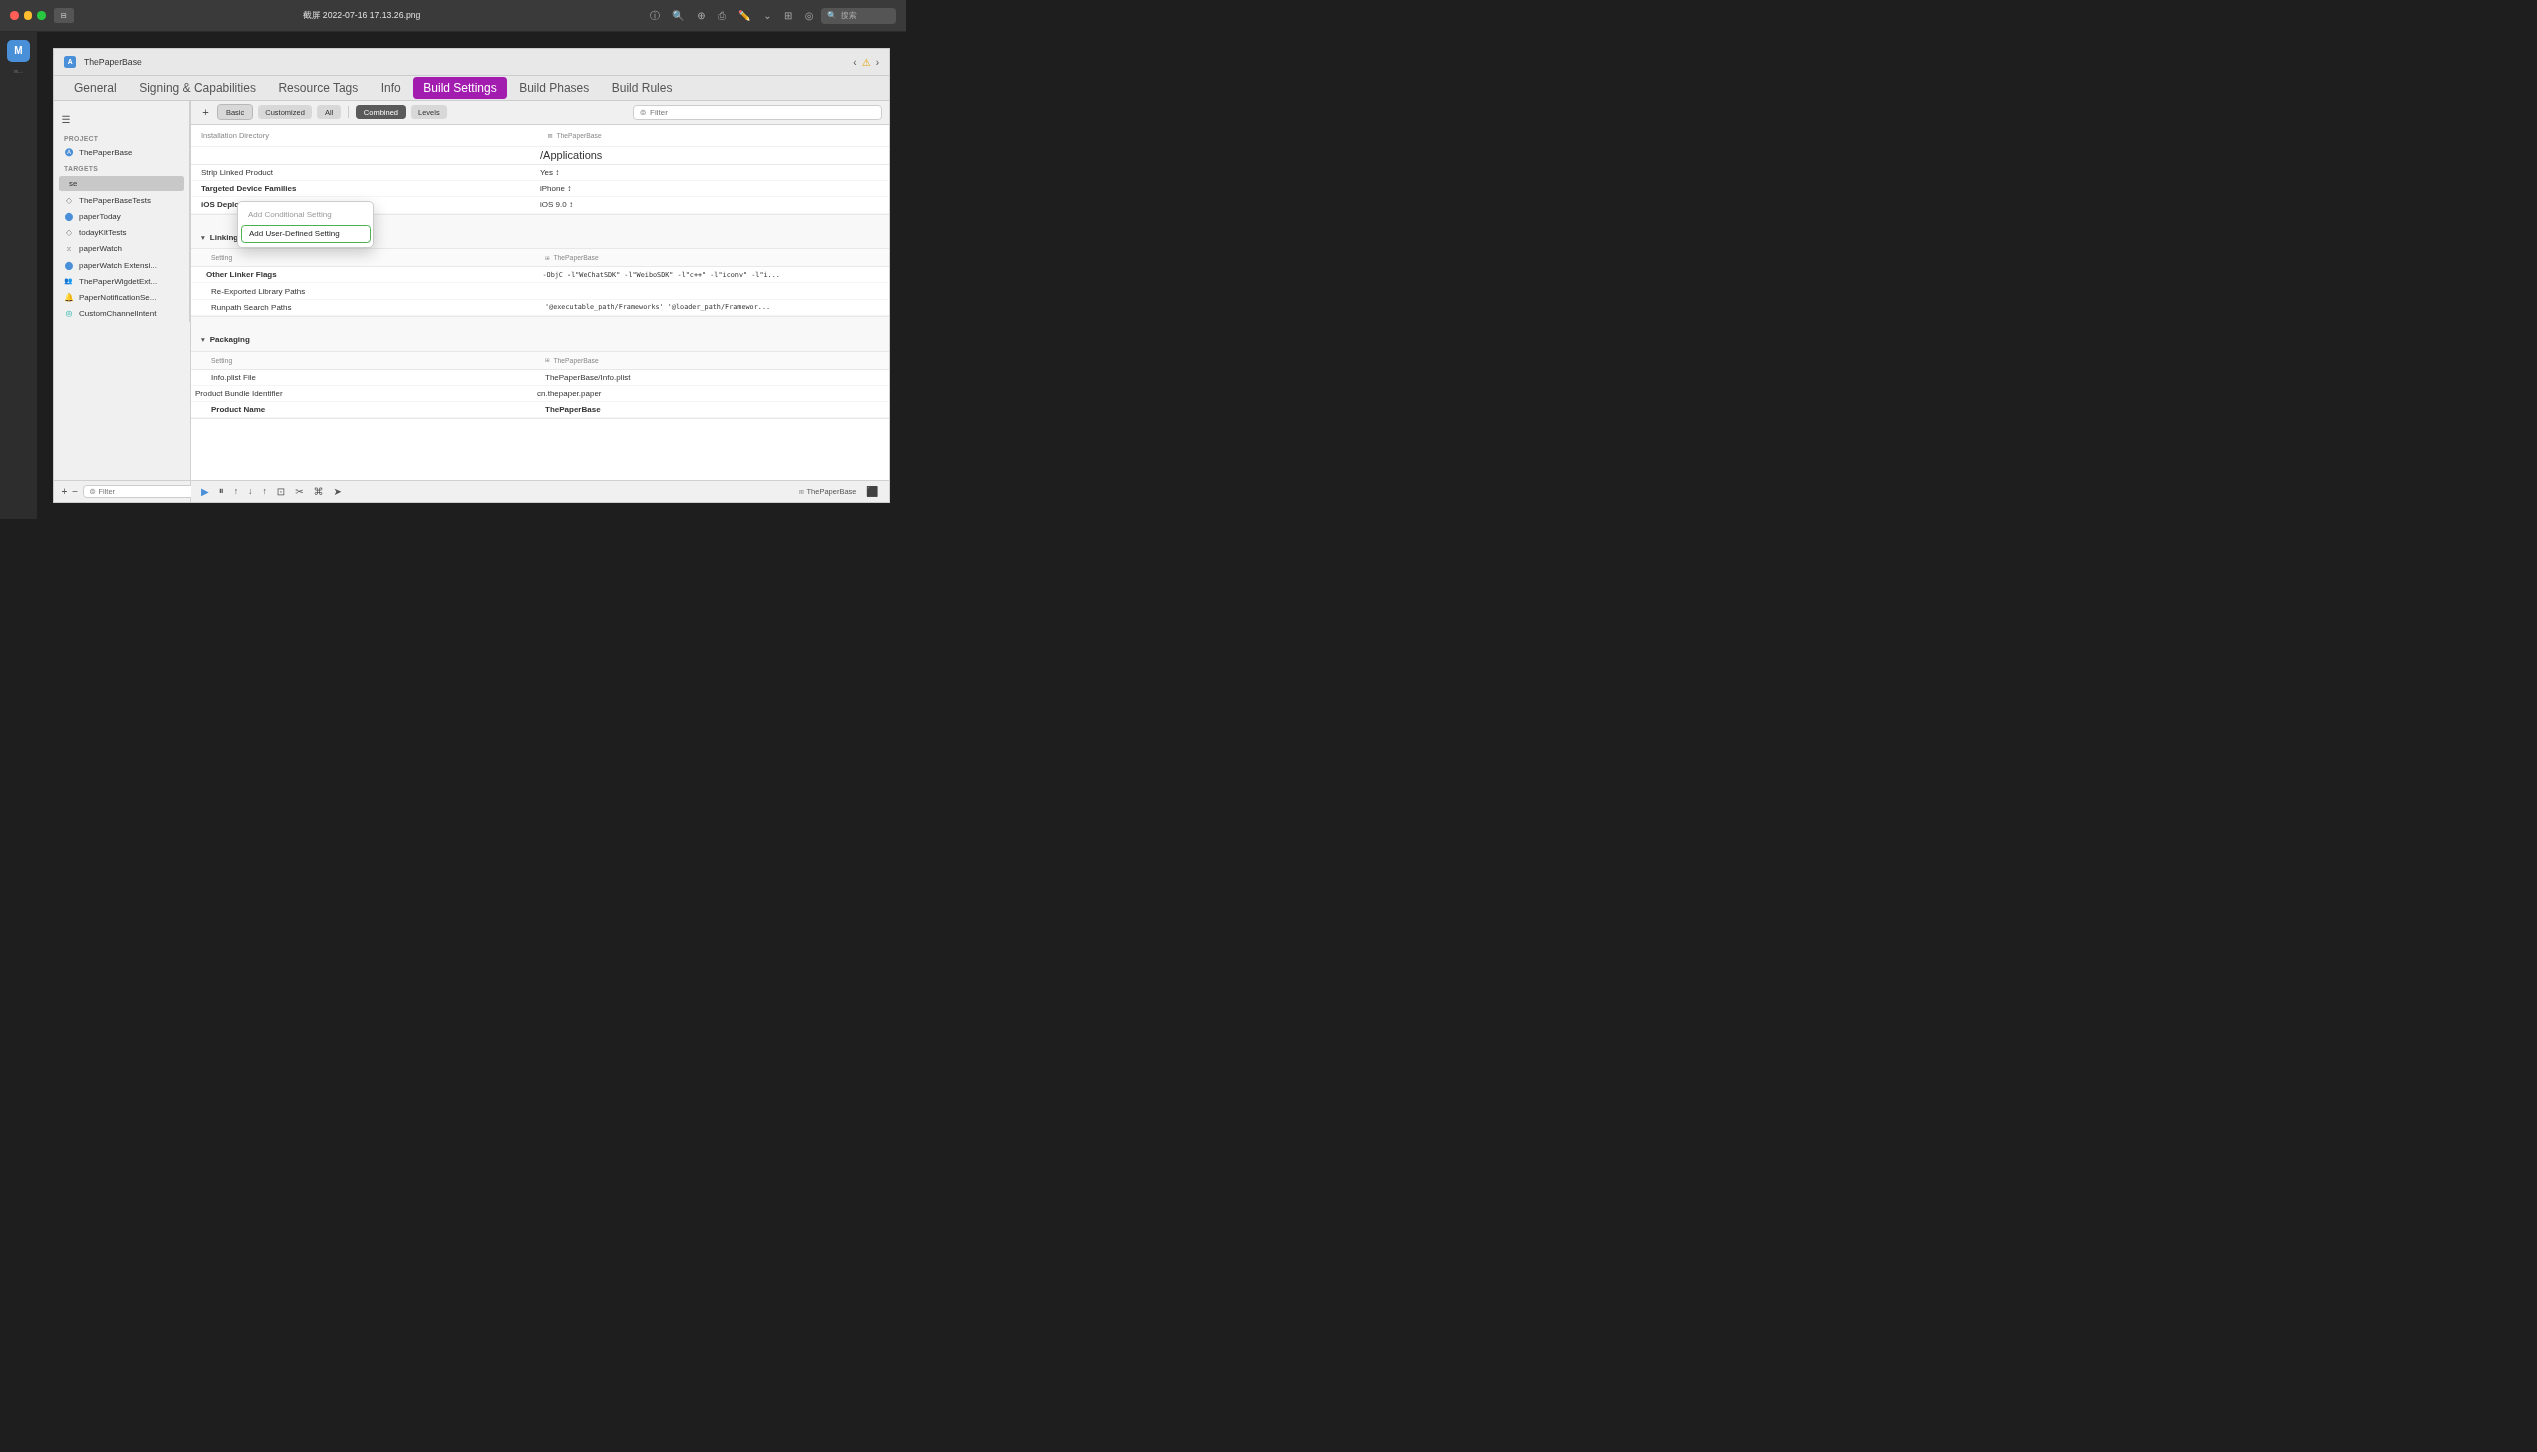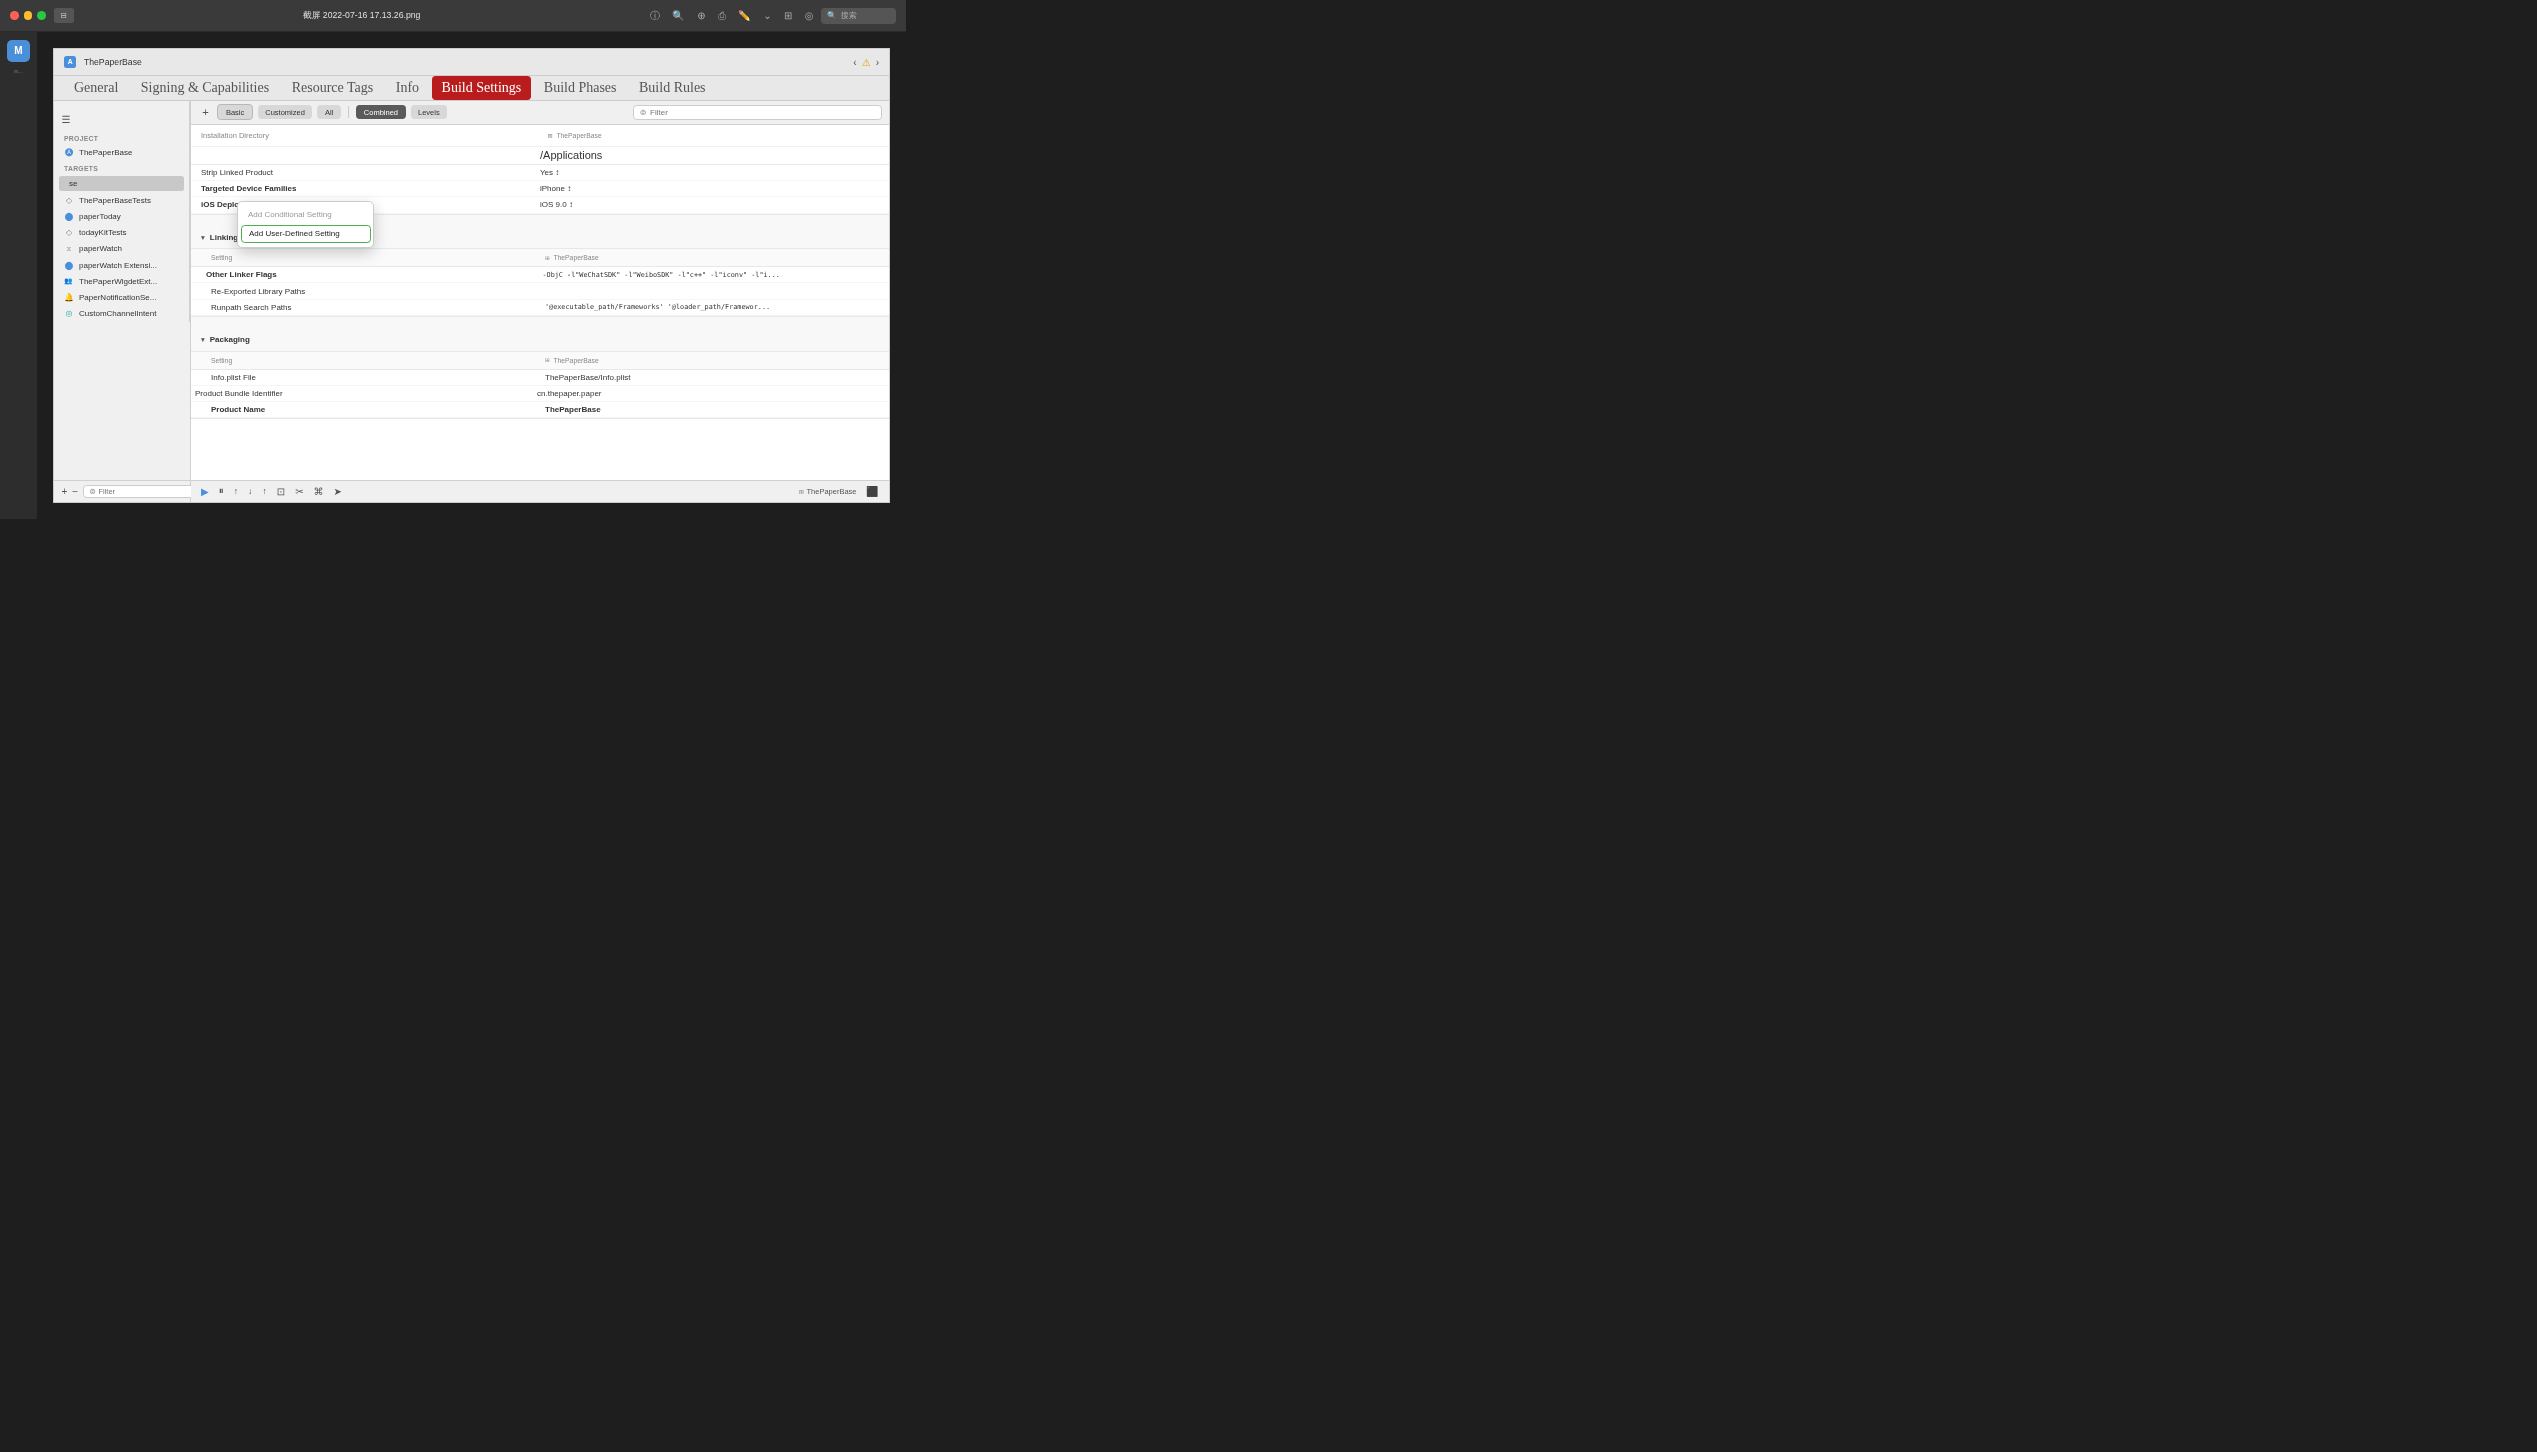--- a/index.html
+++ b/index.html
@@ -128,28 +128,27 @@
       height: 25px;
       background: #e8e8e8;
       border-bottom: 0.6px solid #ccc;
       display: flex;
       align-items: center;
       padding: 0 10px;
       gap: 2.5px;
     }
     .tab-item {
       padding: 3.7px 10px;
-      font-size: 14px;
+      font-size: 12px;
       color: #555;
       cursor: pointer;
       border-radius: 3.7px;
-      font-family: Liberation Serif, serif;
     }
     .tab-item.active {
-      background: #b91c1c;
+      background: #a21caf;
       color: white;
       border-radius: 3.7px;
     }
 
     
     .content-area {
       display: flex;
       flex: 1;
       overflow: hidden;
     }

